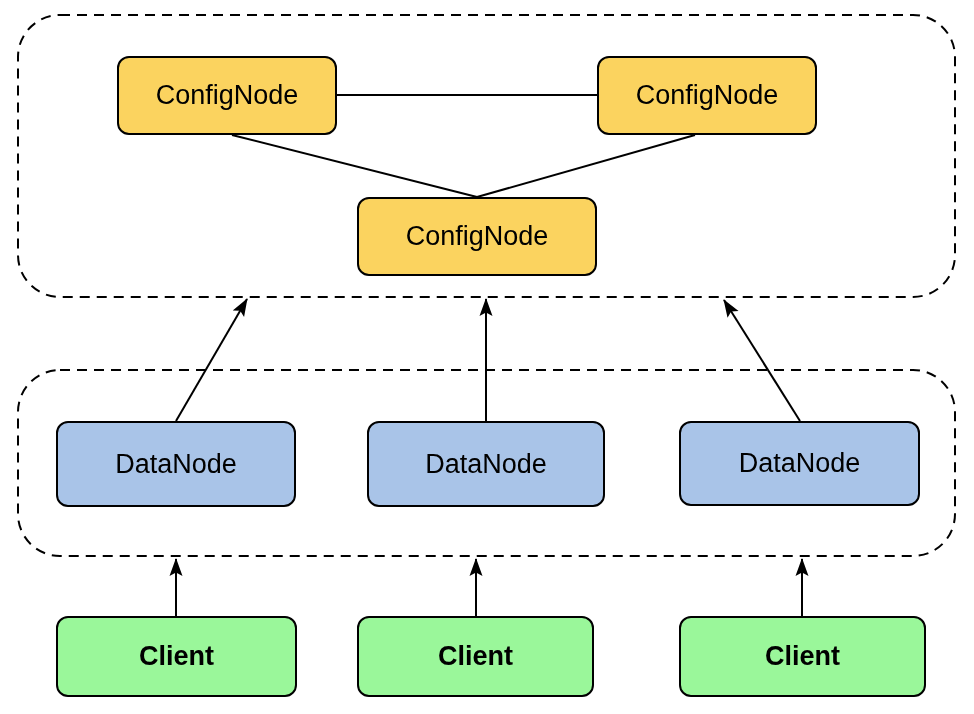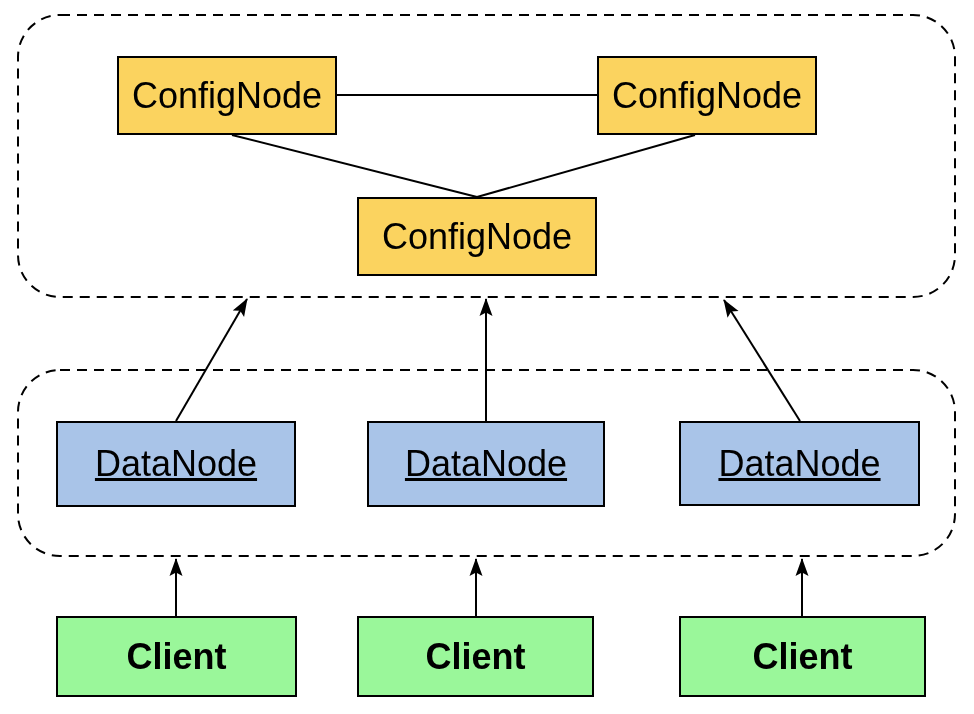--- a/index.html
+++ b/index.html
@@ -38,28 +38,28 @@
     stroke-width: 2;
     fill: none;
   }
   .node {
     position: absolute;
     box-sizing: border-box;
     display: flex;
     align-items: center;
     justify-content: center;
     border: 2px solid var(--stroke);
-    border-radius: 0;
-    font-size: 36px;
+    border-radius: 12px;
+    font-size: 27px;
     line-height: 1;
     color: #000000;
     white-space: nowrap;
   }
   .node.config { background: var(--config-node-fill); }
-  .node.data   { background: var(--data-node-fill); text-decoration: underline; }
+  .node.data   { background: var(--data-node-fill); }
   .node.client { background: var(--client-fill); font-weight: bold; }
 </style>
 </head>
 <body>
 
 <div class="canvas">
 
   <svg class="wires" viewBox="0 0 974 714" xmlns="http://www.w3.org/2000/svg">
     <defs>
       <marker id="arrowhead" markerUnits="userSpaceOnUse" markerWidth="18" markerHeight="14" viewBox="0 0 18 14" refX="17" refY="7" orient="auto">

